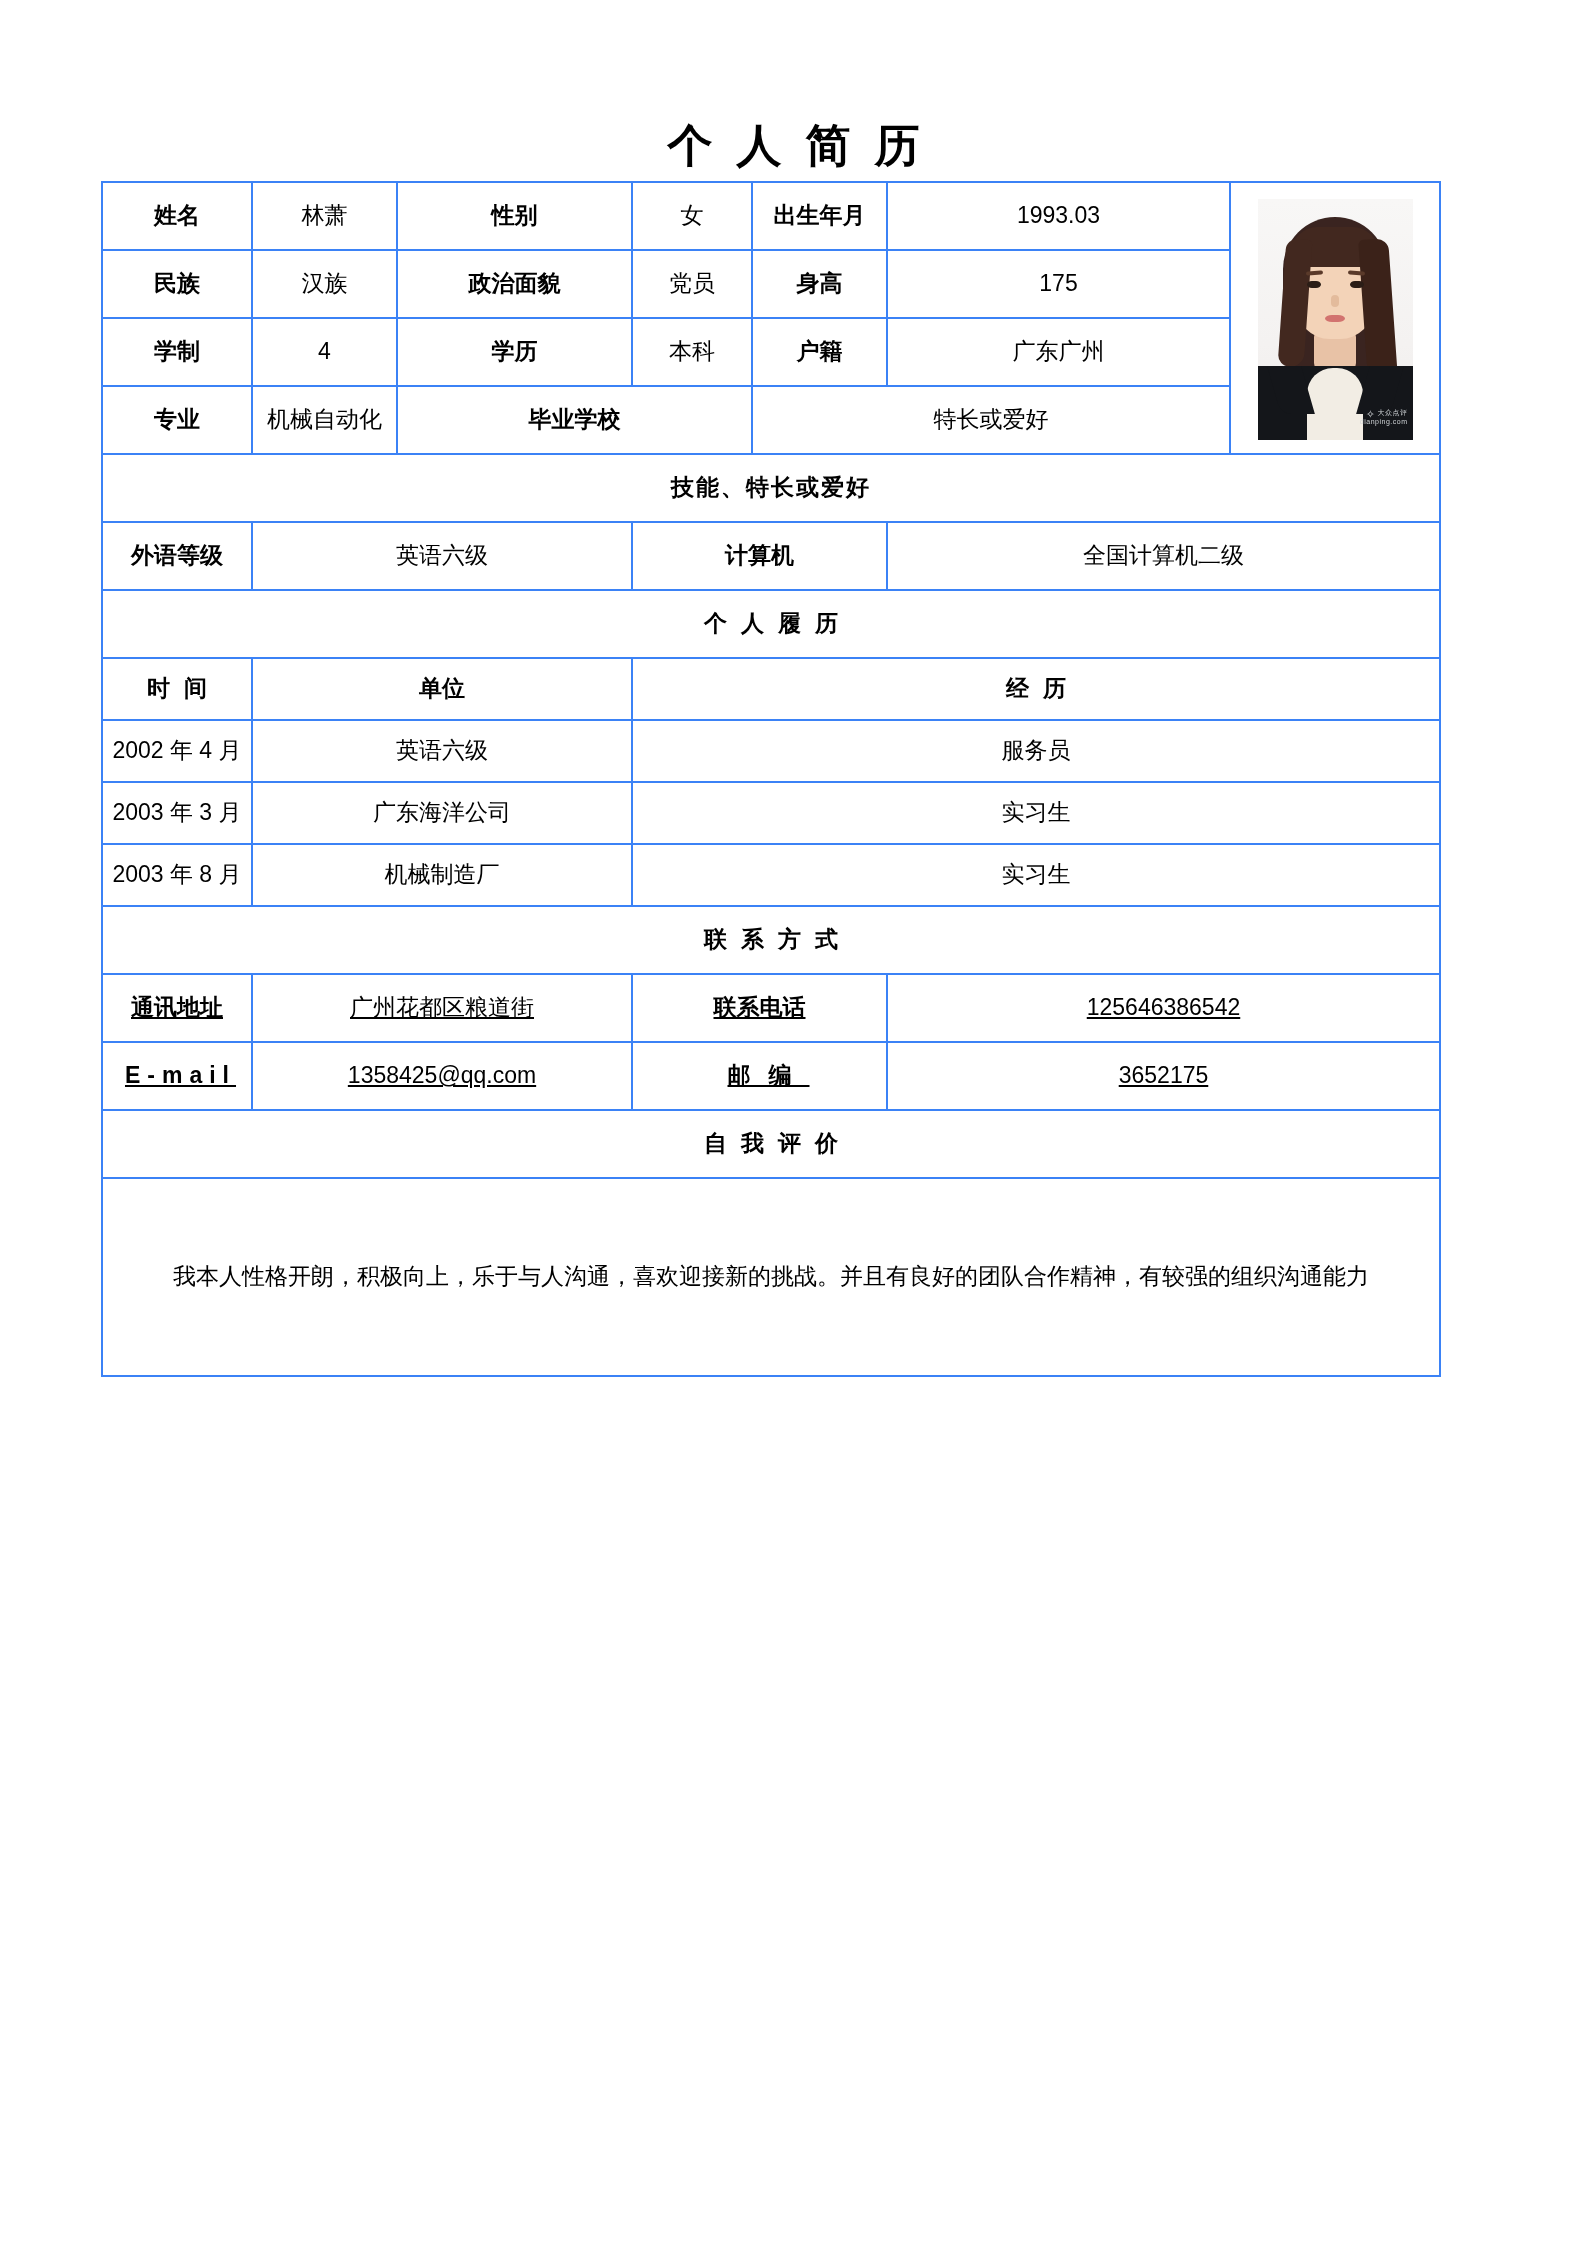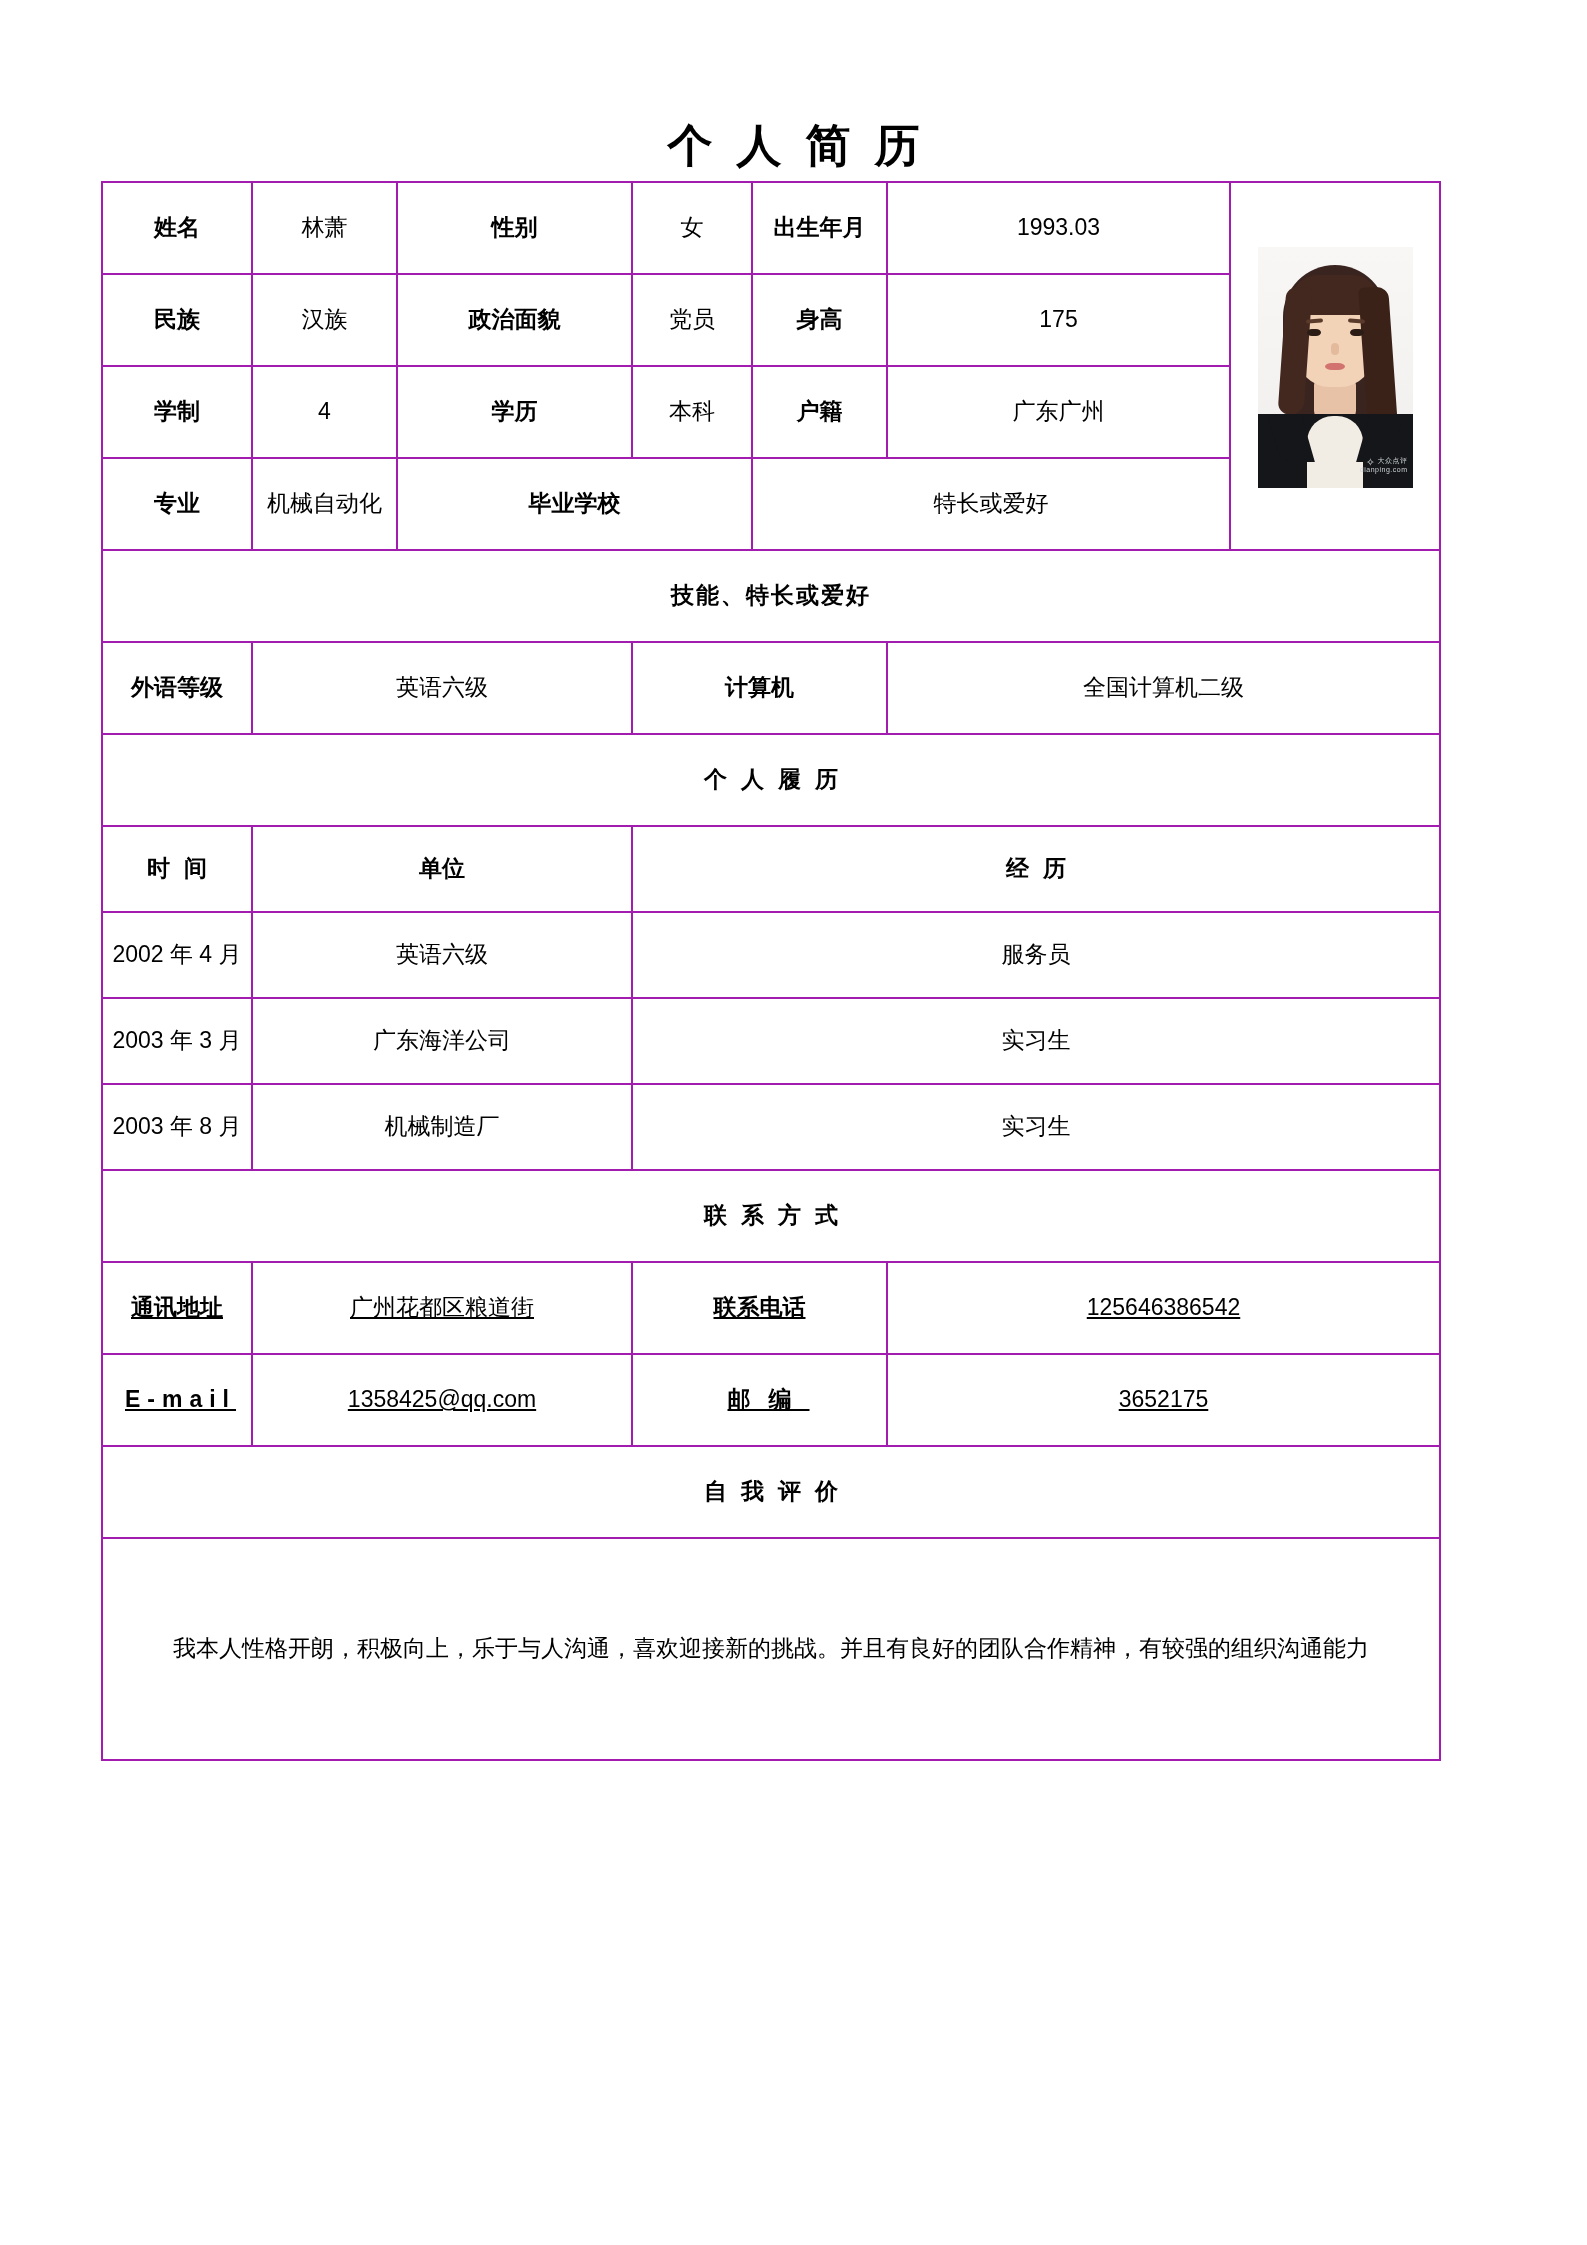--- a/index.html
+++ b/index.html
@@ -37,22 +37,22 @@
   }
   table.resume {
     position: absolute;
     left: 101px;
     top: 177px;
     width: 1338px;
     border-collapse: collapse;
     table-layout: fixed;
   }
   table.resume td {
-    border: 2px solid #a21caf;
-    padding: 12px 6px;
+    border: 2px solid #3b82f6;
+    padding: 0 6px;
     text-align: center;
     vertical-align: middle;
     font-size: 23px;
     line-height: 1.35;
     color: #000000;
   }
   td.lbl {
     font-weight: bold;
   }
   td.val {

